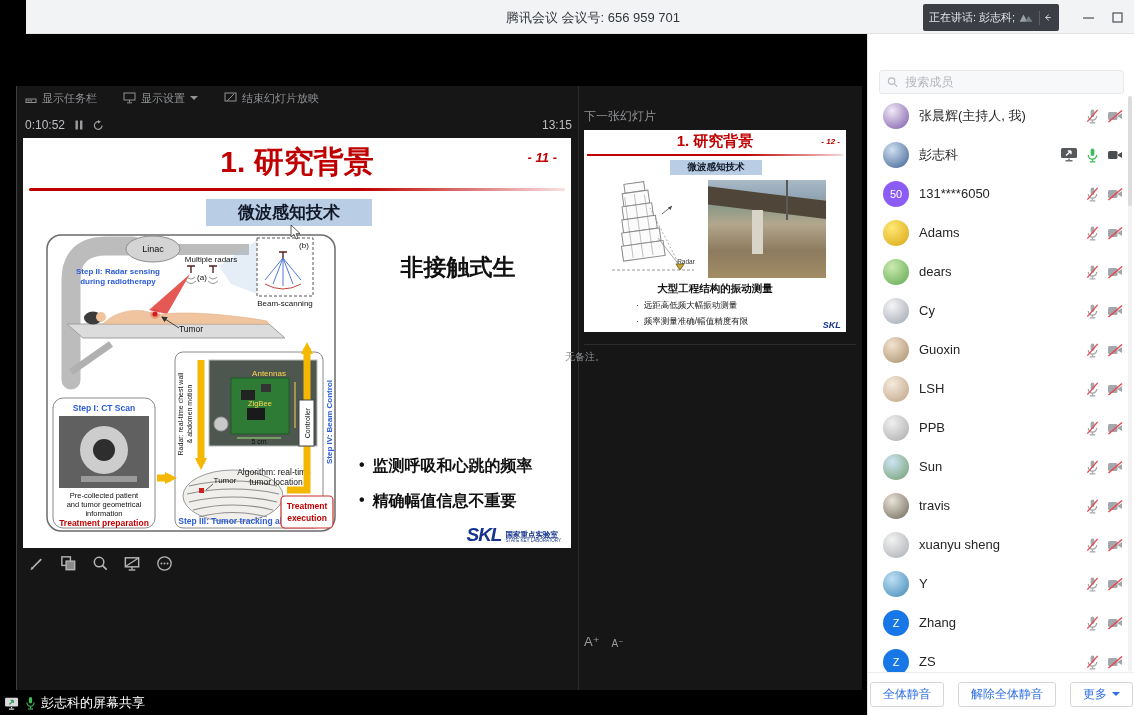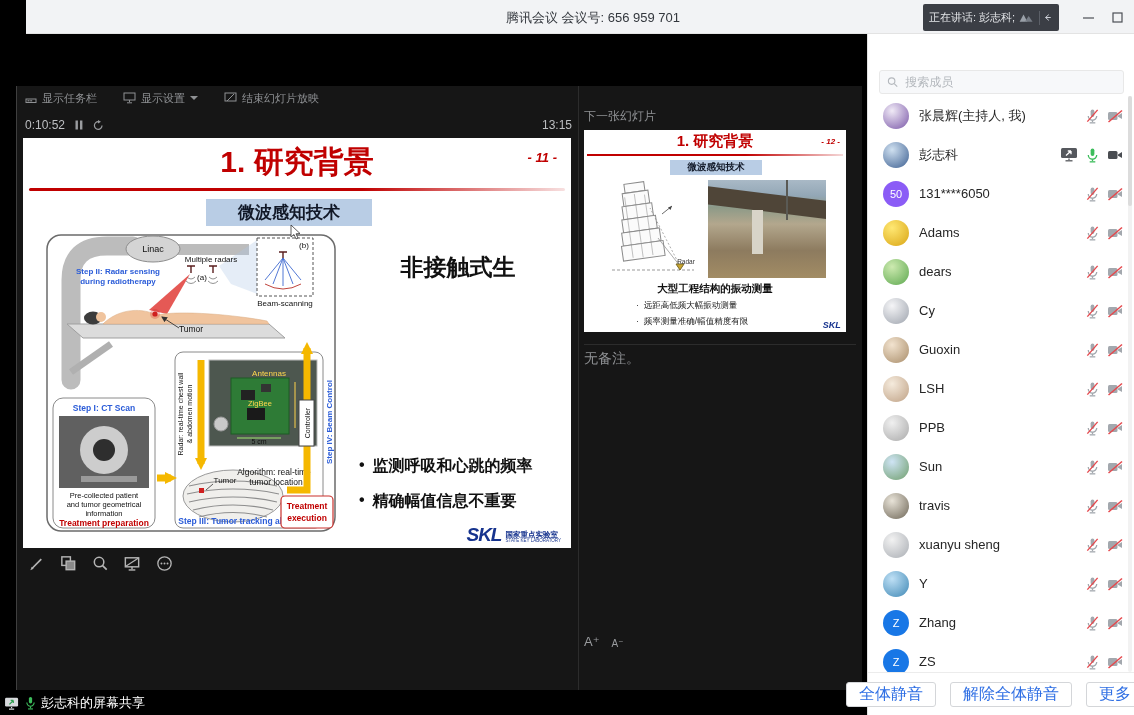--- a/index.html
+++ b/index.html
@@ -73,21 +73,21 @@
     linear-gradient(180deg,#a9b9c6 0%,#93a7b6 16%,#8d9a88 28%,#b3a78d 45%,#8d7b5f 72%,#a28c64 100%);}
   .p-bridge .girder{position:absolute;left:-8px;top:14px;width:140px;height:18px;background:#4f4538;transform:rotate(7deg);}
   .p-bridge .pier{position:absolute;left:44px;top:30px;width:11px;height:44px;background:#d8d4c8;}
   .p-bridge .crane{position:absolute;left:78px;top:0;width:2px;height:40px;background:#5a5a55;}
   .p-caption{position:absolute;left:0;right:0;top:152px;text-align:center;font-size:10.5px;font-weight:bold;color:#111;}
   .p-bullets{position:absolute;left:52px;top:170px;}
   .p-bullet{display:flex;gap:5px;font-size:8.5px;color:#222;margin-bottom:4px;white-space:nowrap;}
   .p-skl{position:absolute;right:4px;bottom:2px;font-size:9px;font-weight:bold;font-style:italic;color:#16338e;}
   .p-skl small{font-size:4.5px;font-style:normal;}
   .notes-div{position:absolute;left:567px;top:258px;width:272px;height:1px;background:#2c2c2c;}
-  .notes{position:absolute;left:567px;top:264px;font-size:14px;color:#8f9194;}
+  .notes{position:absolute;left:548px;top:264px;font-size:10px;color:#8f9194;}
   .font-btns{position:absolute;left:567px;top:548px;display:flex;gap:12px;align-items:flex-end;}
   .font-btn{color:#9a9c9f;font-size:13px;}
   .font-btn.small{font-size:10px;}
 
   
   .share-bar{position:absolute;left:4px;top:658px;display:flex;align-items:center;gap:4px;height:22px;}
   .share-bar .sb-txt{font-size:13px;color:#fff;}
 
   
   .members{position:absolute;left:867px;top:34px;width:267px;height:681px;background:#fff;border-left:1px solid #e2e2e2;}
@@ -99,21 +99,21 @@
   .m-search input::placeholder{color:#b4b8bd;}
   .m-list{position:absolute;left:0;top:62px;width:267px;height:576px;overflow:hidden;}
   .m-row{position:relative;height:39px;display:flex;align-items:center;padding:0 12px 0 15px;}
   .m-avatar{width:26px;height:26px;border-radius:50%;flex:0 0 26px;display:flex;align-items:center;justify-content:center;overflow:hidden;}
   .m-avatar.init{color:#fff;font-size:11px;}
   .m-name{margin-left:10px;font-size:13px;color:#262626;white-space:nowrap;overflow:hidden;flex:1;}
   .m-icons{display:flex;align-items:center;gap:7px;}
   .m-scroll{position:absolute;right:2px;top:62px;width:4px;height:576px;background:#f2f2f2;border-radius:2px;}
   .m-scroll .thumb{width:4px;height:110px;background:#dcdcdc;border-radius:2px;}
   .m-footer{position:absolute;left:0;bottom:0;width:267px;height:43px;background:#fff;border-top:1px solid #ececec;display:flex;align-items:center;justify-content:center;gap:14px;}
-  .f-btn{height:25px;padding:0 12px;border:1px solid #d4d6d9;border-radius:3px;background:#fff;font-size:16px;color:#2f6fe4;display:flex;align-items:center;gap:5px;white-space:nowrap;}
+  .f-btn{height:25px;padding:0 12px;border:1px solid #d4d6d9;border-radius:3px;background:#fff;font-size:12px;color:#2f6fe4;display:flex;align-items:center;gap:5px;white-space:nowrap;}
   .f-caret{width:0;height:0;border-left:4px solid transparent;border-right:4px solid transparent;border-top:4px solid #2f6fe4;}
 </style>
 </head>
 <body>
 
 <div class="app">
 
   <div class="titlebar">
     <div class="tb-title">腾讯会议 会议号: 656 959 701</div>
     <div class="speaking-box">

